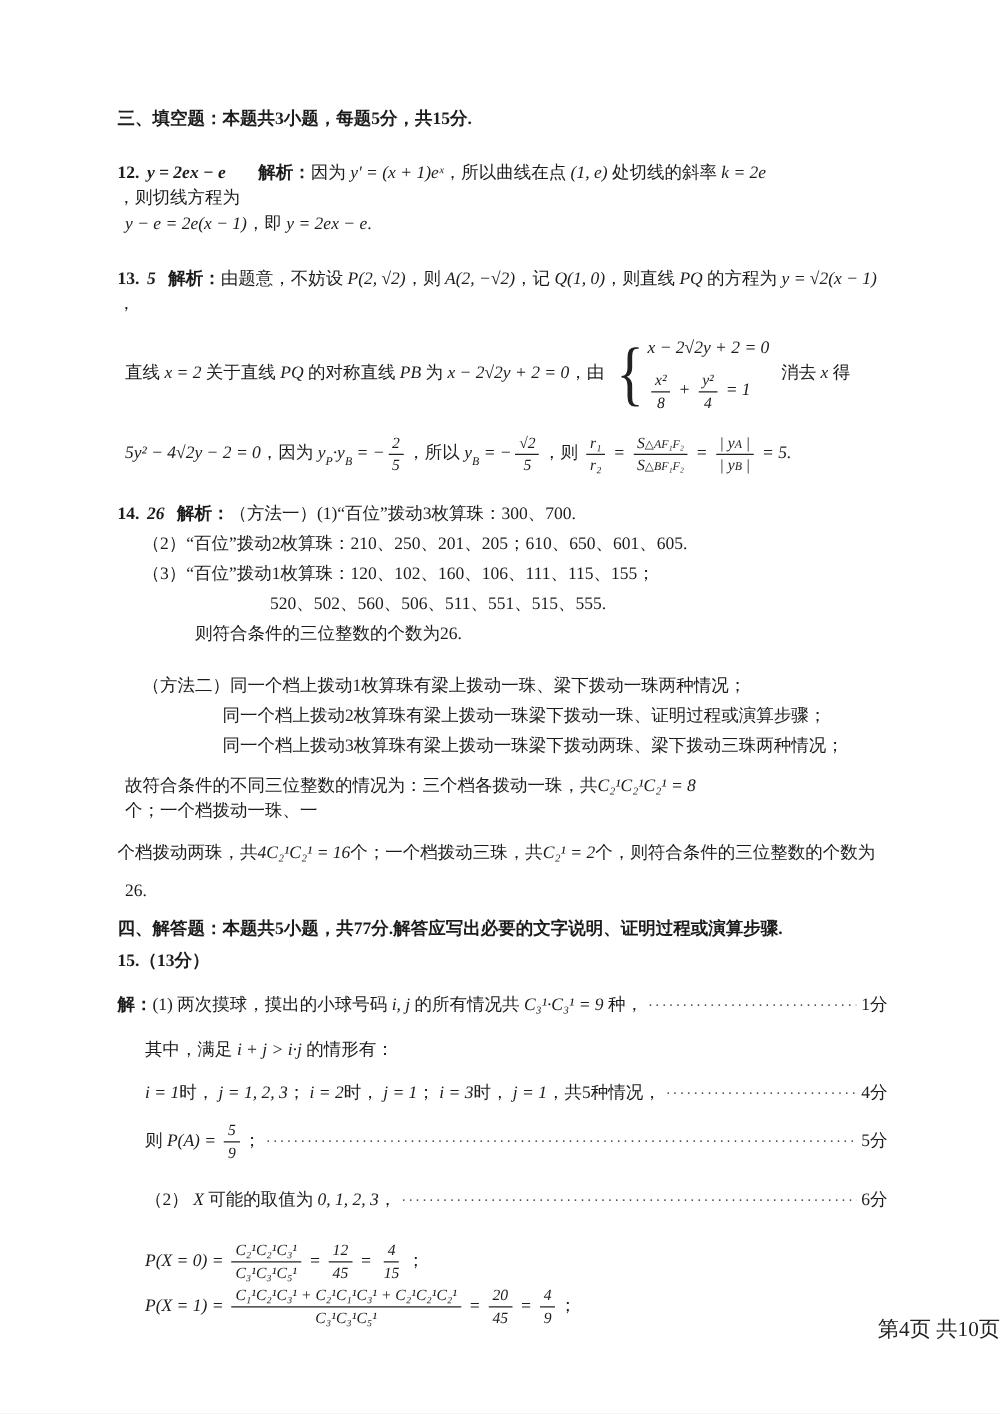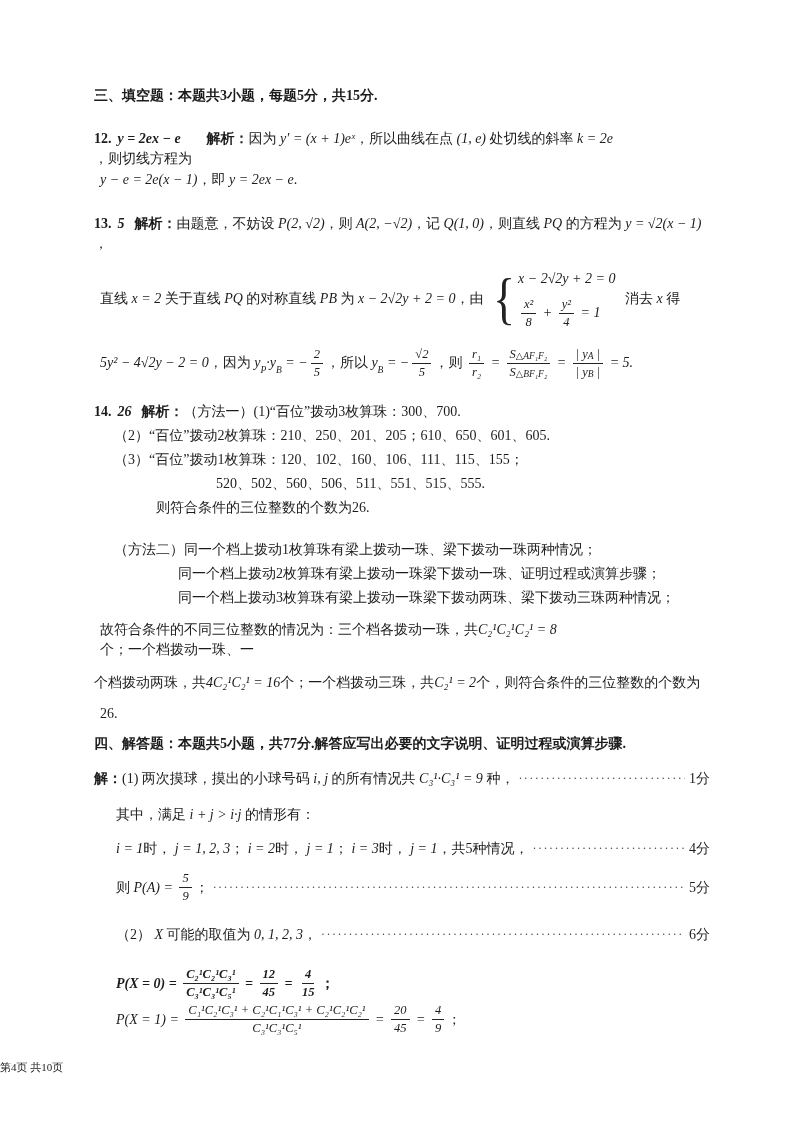--- a/index.html
+++ b/index.html
@@ -85,22 +85,22 @@
     white-space:nowrap;
     letter-spacing:1.5px;
     font-size:12px;
     color:#4a4a4a;
     margin:0 4px;
     align-self:center;
   }
   .footer{
     position:absolute;
     bottom:56px;left:0;right:0;
-    text-align:left;
-    font-size:11px;
+    text-align:right;
+    font-size:17px;
     color:#222;
   }
 </style>
 </head>
 <body>
 
 <div class="sheet">
   <div class="content">
       <div class="line" style="margin-top: 0px;">
         <span class="bold">三、填空题：本题共3小题，每题5分，共15分.</span>
@@ -220,20 +220,23 @@
         <span class="t">个；一个档拨动三珠，共</span>
         <span class="math">C₂¹ = 2</span>
         <span class="t">个，则符合条件的三位整数的个数为</span>
       </div>
       <div class="line" style="margin-top: 10px; padding-left: 6px; text-align: center;">
         <span class="t">26.</span>
       </div>
       <div class="line" style="margin-top: 9px;">
         <span class="bold">四、解答题：本题共5小题，共77分.解答应写出必要的文字说明、证明过程或演算步骤.</span>
       </div>
+      <div class="line" style="margin-top: 5px;">
+        <span class="bold">15.（13分）</span>
+      </div>
       <div class="line" style="margin-top: 14px;">
         <span class="bold">解：</span>
         <span class="t">(1) 两次摸球，摸出的小球号码 </span>
         <span class="math">i, j</span>
         <span class="t"> 的所有情况共 </span>
         <span class="math">C₃¹·C₃¹ = 9</span>
         <span class="t"> 种，</span>
         <span class="leader">······················································································································································</span>
         <span class="t">1分</span>
       </div>
@@ -268,21 +271,21 @@
       </div>
       <div class="line" style="margin-top: 20px; padding-left: 22px;">
         <span class="t">（2） </span>
         <span class="math">X</span>
         <span class="t"> 可能的取值为 </span>
         <span class="math">0, 1, 2, 3</span>
         <span class="t">，</span>
         <span class="leader">······················································································································································</span>
         <span class="t">6分</span>
       </div>
-      <div class="line" style="margin-top: 22px; padding-left: 22px; font-weight: bold;">
+      <div class="line" style="margin-top: 22px; padding-left: 22px;">
         <span class="math">P(X = 0) = </span>
         <span class="frac"><span class="num">C₂¹C₂¹C₃¹</span><span class="den">C₃¹C₃¹C₅¹</span></span>
         <span class="math"> = </span>
         <span class="frac"><span class="num">12</span><span class="den">45</span></span>
         <span class="math"> = </span>
         <span class="frac"><span class="num">4</span><span class="den">15</span></span>
         <span class="t">；</span>
       </div>
       <div class="line" style="margin-top: 3px; padding-left: 22px;">
         <span class="math">P(X = 1) = </span>

